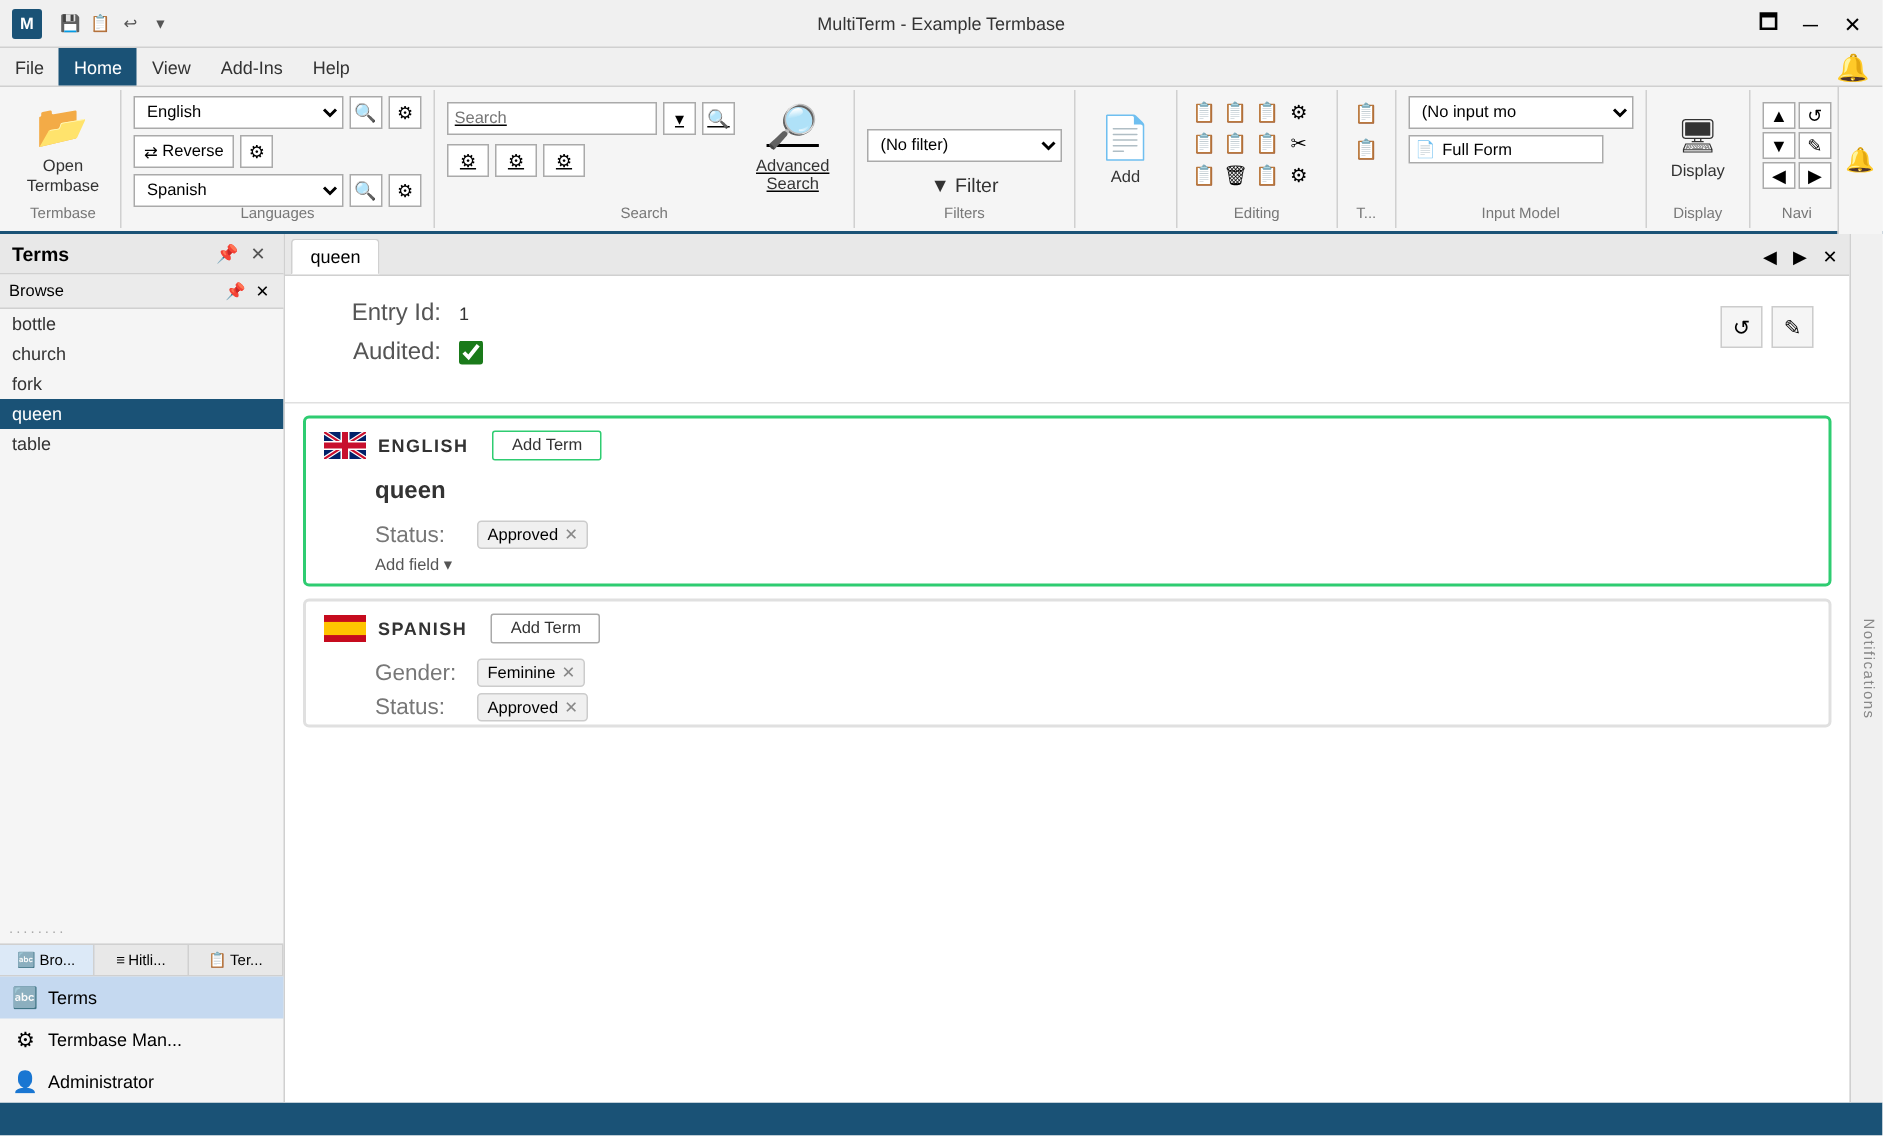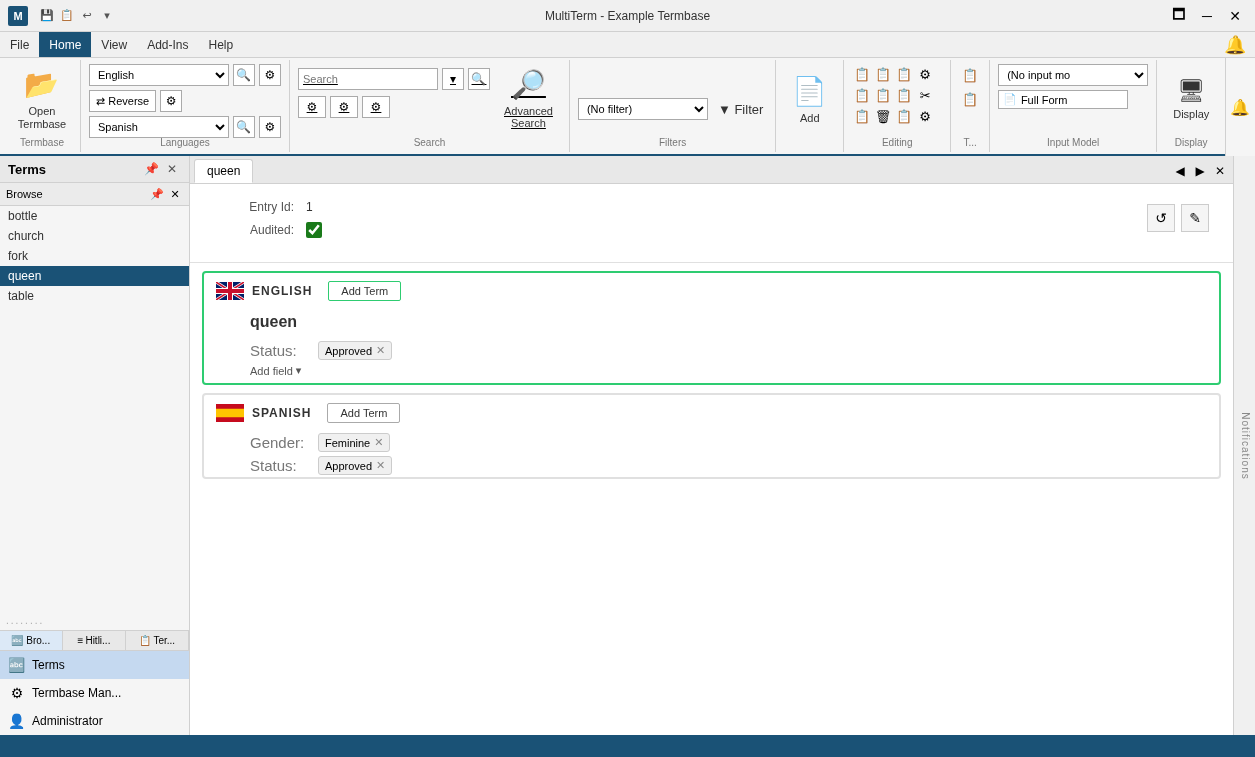--- a/index.html
+++ b/index.html
@@ -289,21 +289,21 @@
       font-size: 12px;
       border-radius: 3px 3px 0 0;
     }
     .tab.active { background: white; border-bottom: 1px solid white; margin-bottom: -1px; }
     .tab-controls { margin-left: auto; display: flex; gap: 2px; }
     .tab-ctrl-btn { width: 18px; height: 18px; border: none; background: none; cursor: pointer; font-size: 12px; }
 
     
     .entry-panel { padding: 16px 24px; border-bottom: 1px solid #e0e0e0; }
     .entry-row { display: flex; align-items: center; gap: 12px; margin-bottom: 8px; }
-    .entry-label { font-size: 12px; color: #555; width: 80px; text-align: right; }
+    .entry-label { font-size: 16px; color: #555; width: 80px; text-align: right; }
     .entry-value { font-size: 12px; color: #333; }
     .entry-checkbox { width: 16px; height: 16px; accent-color: #1a7a1a; }
 
     
     .lang-section {
       border: 2px solid #e0e0e0;
       margin: 8px 12px;
       border-radius: 4px;
     }
     .lang-section.english { border-color: #2ecc71; }
@@ -456,21 +456,21 @@
       <button class="adv-search-btn" style="min-height:60px;">
         <div style="font-size:28px;">🔎</div>
         <div style="font-size:11px; text-align:center; white-space:pre-line;">Advanced
 Search</div>
       </button>
     </div>
     <span class="ribbon-group-label">Search</span>
   </div>
 
   <div class="ribbon-group" style="padding-bottom:18px; align-items:center; justify-content:center;">
-    <div style="display:flex; flex-direction:row; gap:6px; align-items:center; margin-top:20px;">
+    <div style="display:flex; flex-direction:column; gap:6px; align-items:center; margin-top:20px;">
       <select class="filter-select">
         <option>(No filter)</option>
       </select>
       <button class="ribbon-btn-small" style="font-size:13px;">▼ Filter</button>
     </div>
     <span class="ribbon-group-label">Filters</span>
   </div>
 
   <div class="ribbon-group" style="padding-bottom:18px; align-items:center; justify-content:center;">
     <button class="ribbon-btn-large">

